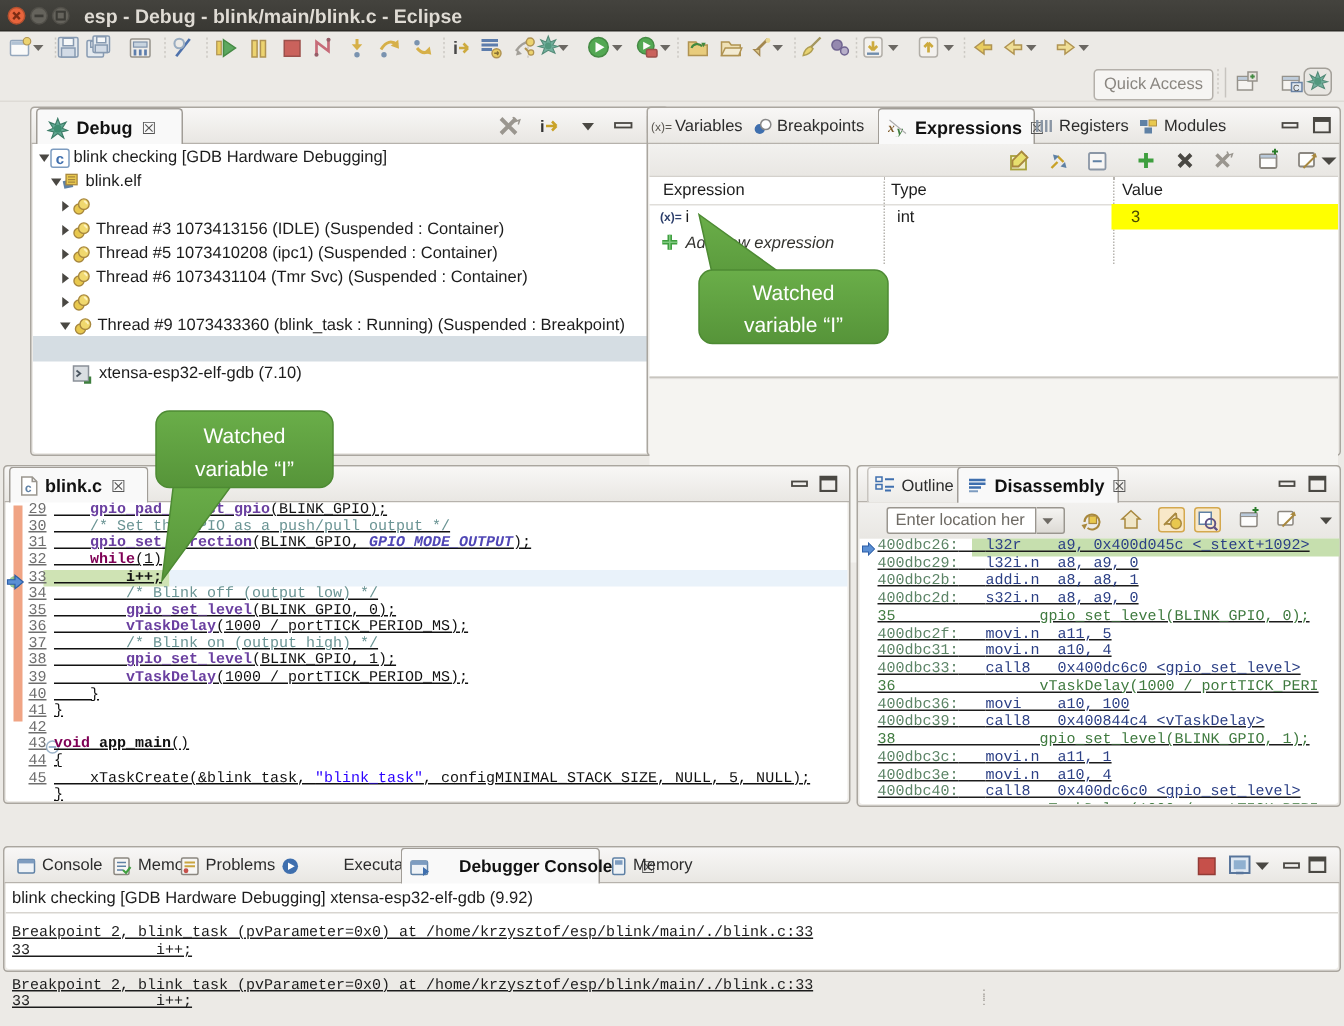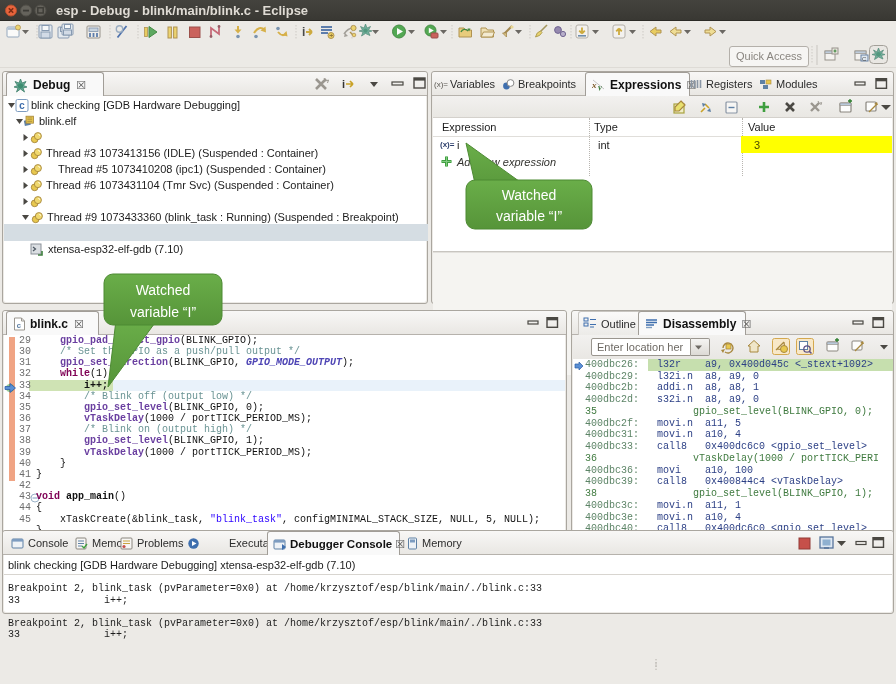--- a/index.html
+++ b/index.html
@@ -4,21 +4,21 @@
 <style>
 * { margin:0; padding:0; box-sizing:border-box; }
 html,body { width:896px; height:684px; overflow:hidden; }
 body { background:#eceae6; font-family:"Liberation Sans", sans-serif; position:relative; }
 .abs { position:absolute; }
 .panel { position:absolute; background:#eceae6; border:1px solid #aaa69f; border-radius:3px; }
 .tabrow { position:absolute; left:0; right:0; top:0; height:24px; background:linear-gradient(#f8f7f6,#e9e7e3); border-bottom:1px solid #b6b2ac; border-radius:3px 3px 0 0; }
 .tab { position:absolute; top:0; height:24px; display:flex; align-items:center; font-size:11px; color:#2c2c2c; white-space:nowrap; }
 .atab { position:absolute; top:0; height:25px; background:#f9f9f9; border:1px solid #a19d97; border-bottom:none; border-radius:3px 3px 0 0; display:flex; align-items:center; font-size:12px; font-weight:bold; color:#111; white-space:nowrap; }
 .content { position:absolute; background:#fff; }
-.mono { font-family:"Liberation Mono", monospace; }
+.mono { font-family:"Liberation Mono", monospace;text-decoration:underline; }
 .tr { position:absolute; height:16px; display:flex; align-items:center; font-size:11px; color:#1c1c1c; white-space:nowrap; }
 .minmax { position:absolute; top:6px; width:13px; height:11px; }
 .fn { color:#6a3fa0; font-weight:bold; }
 .kw { color:#7f0055; font-weight:bold; }
 .cm { color:#6a9494; }
 .mi { color:#4f46b5; font-style:italic; font-weight:bold; }
 .st { color:#2a00ff; }
 .bd { font-weight:bold; }
 .adr { color:#5c8466; }
 .ins { color:#2b3f85; }
@@ -232,21 +232,21 @@
       </g>
   <g transform="translate(869,24)">
         <rect x="0.5" y="0.5" width="18" height="18" rx="4" fill="#e9e7e3" stroke="#9a968f"></rect>
         <path d="M9.5 3 L11 7 L14.5 5 L12.5 8.5 L16 9.5 L12.5 10.5 L14 14 L9.5 12 L5.5 14.5 L6.8 10.5 L3 9.5 L6.5 8.5 L4.5 5 L8 7 z" fill="#62a893" stroke="#3d7d68" stroke-width="0.7"></path>
         <circle cx="9.5" cy="9.3" r="2.4" fill="#3d8d70"></circle>
       </g>
 </svg>
 <div class="abs" style="left:729px;top:25px;width:80px;height:21px;background:#f6f5f3;border:1px solid #b4b0aa;border-radius:3px;font-size:11px;color:#8a8680;line-height:19px;text-align:center;">Quick Access</div>
 </div>
 
-<div class="panel" style="left:2px;top:71px;width:426px;height:233px;">
+<div class="panel" style="left:20px;top:71px;width:426px;height:233px;">
   <div class="tabrow"></div>
   <div class="atab" style="left:3px;width:98px;padding-left:6px;">
     <svg width="15" height="15" viewBox="0 0 15 15">
         <g>
           <path d="M7.5 1 L9 5 L13 3.5 L10.5 7.5 L14 9 L10 10 L11.5 14 L7.5 11 L3.5 14 L5 10 L1 9 L4.5 7.5 L2 3.5 L6 5 z" fill="#62a893" stroke="#3d7d68" stroke-width="0.8"></path>
           <circle cx="7.5" cy="7.8" r="2.6" fill="#3d8d70"></circle>
         </g>
       </svg>
     <span style="margin-left:5px;">Debug</span>
     <span style="margin-left:6px;color:#555;font-weight:normal;font-size:11px;">☒</span>
@@ -316,21 +316,21 @@
       </div>
     <div class="tr" style="left:19px;top:65px;">
         <svg width="7" height="9" viewBox="0 0 7 9">
           <path d="M1.5 1 L6 4.5 L1.5 8 z" fill="#4a4843"></path>
         </svg>
         <svg width="13" height="13" viewBox="0 0 14 13" style="margin-left:1px;">
           <circle cx="5" cy="8.5" r="3.6" fill="#e8c84e" stroke="#a8883e"></circle>
           <circle cx="8.5" cy="5" r="3.8" fill="#f0d86e" stroke="#a8883e"></circle>
           <path d="M8.5 3 a2 2 0 0 1 2 2" fill="none" stroke="#fdf3c0" stroke-width="1.2"></path>
         </svg>
-        <span style="margin-left:15px;">Thread #5 1073410208 (ipc1) (Suspended : Container)</span>
+        <span style="margin-left:3px;">Thread #5 1073410208 (ipc1) (Suspended : Container)</span>
       </div>
     <div class="tr" style="left:19px;top:81px;">
         <svg width="7" height="9" viewBox="0 0 7 9">
           <path d="M1.5 1 L6 4.5 L1.5 8 z" fill="#4a4843"></path>
         </svg>
         <svg width="13" height="13" viewBox="0 0 14 13" style="margin-left:1px;">
           <circle cx="5" cy="8.5" r="3.6" fill="#e8c84e" stroke="#a8883e"></circle>
           <circle cx="8.5" cy="5" r="3.8" fill="#f0d86e" stroke="#a8883e"></circle>
           <path d="M8.5 3 a2 2 0 0 1 2 2" fill="none" stroke="#fdf3c0" stroke-width="1.2"></path>
         </svg>
@@ -652,21 +652,21 @@
 <span class="adr">400dbc36:</span>   <span class="ins">movi    a10, 100</span>
 <span class="adr">400dbc39:</span>   <span class="ins">call8   0x400844c4 &lt;vTaskDelay&gt;</span>
 <span class="src">38                gpio_set_level(BLINK_GPIO, 1);</span>
 <span class="adr">400dbc3c:</span>   <span class="ins">movi.n  a11, 1</span>
 <span class="adr">400dbc3e:</span>   <span class="ins">movi.n  a10, 4</span>
 <span class="adr">400dbc40:</span>   <span class="ins">call8   0x400dc6c0 &lt;gpio_set_level&gt;</span>
 <span class="src">                  vTaskDelay(1000 / portTICK_PERI</span></pre>
   </div>
 </div>
 
-<div class="panel" style="left:2px;top:530px;width:892px;height:84px;">
+<div class="panel" style="left:2px;top:564px;width:892px;height:84px;">
   <div class="tabrow"></div>
   <div class="tab" style="left:8px;">
     <svg width="13" height="13" viewBox="0 0 13 13">
         <rect x="1" y="2" width="11" height="9" rx="1" fill="#eef2f6" stroke="#5f81a5"></rect>
         <rect x="1" y="2" width="11" height="2.6" fill="#7d9cc0"></rect>
       </svg>
     <span style="margin-left:4px;">Console</span>
   </div>
   <div class="tab" style="left:72px;">
     <svg width="13" height="13" viewBox="0 0 13 13">
@@ -684,21 +684,21 @@
       </svg>
     <span style="margin-left:4px;">Problems</span>
   </div>
   <div class="tab" style="left:184px;">
     <svg width="13" height="13" viewBox="0 0 13 13">
         <circle cx="6.5" cy="6.5" r="5.2" fill="#3f6fae"></circle>
         <path d="M5 4 L9.5 6.5 L5 9 z" fill="#fff"></path>
       </svg>
     <span style="margin-left:4px;padding-left:25px;">Executables</span>
   </div>
-  <div class="atab" style="left:264px;width:133px;padding-left:5px;">
+  <div class="atab" style="left:264px;width:133px;padding-left:5px;gap:16px;">
     <svg width="14" height="13" viewBox="0 0 14 13">
         <rect x="1" y="2" width="11" height="9" rx="1" fill="#eef2f6" stroke="#5f81a5"></rect>
         <rect x="1" y="2" width="11" height="2.6" fill="#7d9cc0"></rect>
         <path d="M9 6 l4 3 -4 3 z" fill="#3f6fae"></path>
       </svg>
     <span style="margin-left:3px;font-size:11.5px;">Debugger Console</span>
     <span style="margin-left:3px;color:#555;font-weight:normal;font-size:11px;">☒</span>
   </div>
   <div class="tab" style="left:404px;">
     <svg width="11" height="13" viewBox="0 0 11 13">
@@ -716,21 +716,21 @@
       </g>
     <path d="M100 5 l4.5 5 4.5 -5 z" fill="#4a4843"></path>
     <rect x="119" y="5.5" width="10" height="3" fill="none" stroke="#4a4843" stroke-width="1.2"></rect>
     <g transform="translate(136,1)">
         <rect x="0" y="0.7" width="10.5" height="9.6" fill="none" stroke="#4a4843" stroke-width="1.4"></rect>
         <rect x="0" y="0.7" width="10.5" height="2.6" fill="#4a4843"></rect>
       </g>
   </svg>
   <div class="content" style="left:1px;top:24px;right:1px;bottom:1px;border-radius:0 0 2px 2px;"></div>
   <div id="consolebody" class="abs" style="left:0;top:24px;right:0;bottom:0;">
-    <div class="abs" style="left:5px;top:4px;font-size:11px;color:#1c1c1c;">blink checking [GDB Hardware Debugging] xtensa-esp32-elf-gdb (7.10)</div>
+    <div class="abs" style="left:5px;top:4px;font-size:11px;color:#1c1c1c;">blink checking [GDB Hardware Debugging] xtensa-esp32-elf-gdb (9.92)</div>
     <div class="abs" style="left:1px;top:19px;right:1px;height:1px;background:#d8d5d0;"></div>
     <pre class="mono" style="position:absolute;left:5px;top:28px;font-size:10px;line-height:11.6px;color:#1c1c1c;">Breakpoint 2, blink_task (pvParameter=0x0) at /home/krzysztof/esp/blink/main/./blink.c:33
 33              i++;
 
 Breakpoint 2, blink_task (pvParameter=0x0) at /home/krzysztof/esp/blink/main/./blink.c:33
 33              i++;</pre>
   </div>
 </div>
 
 <div class="abs" style="left:652px;top:661px;width:7px;height:18px;color:#9a968f;font-size:8px;line-height:4px;">⋮<br>⋮</div>

